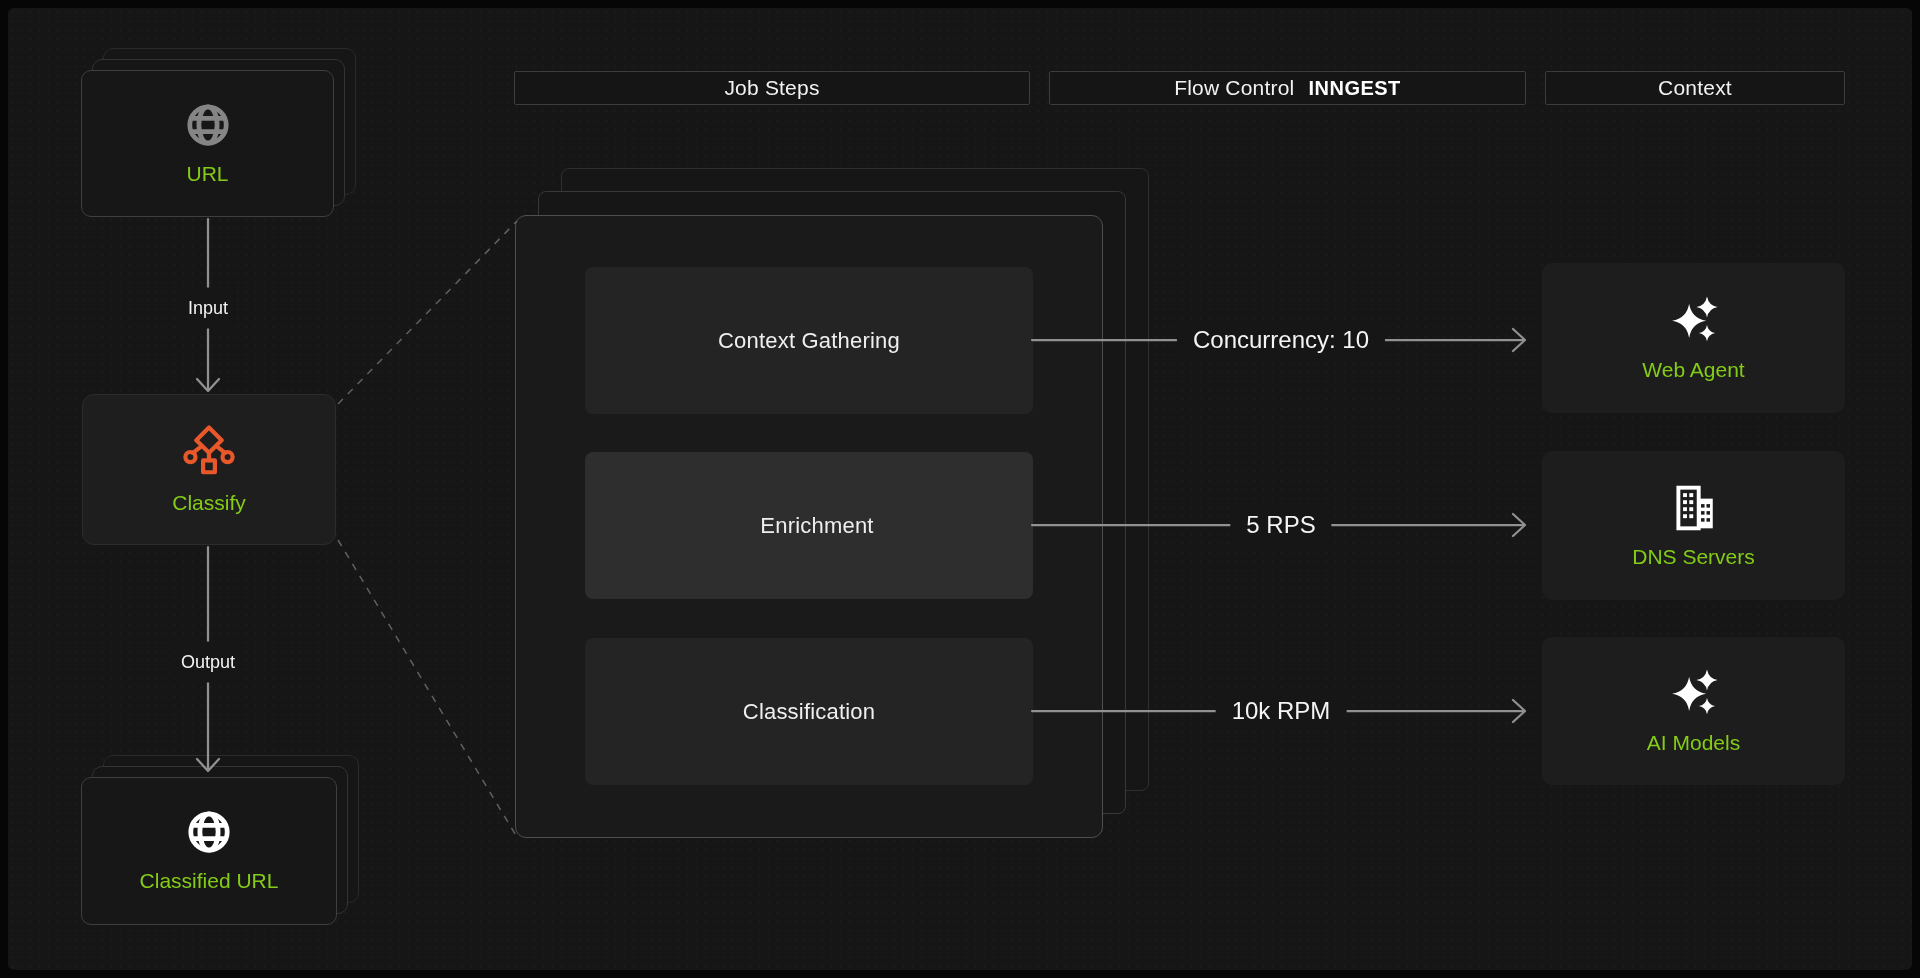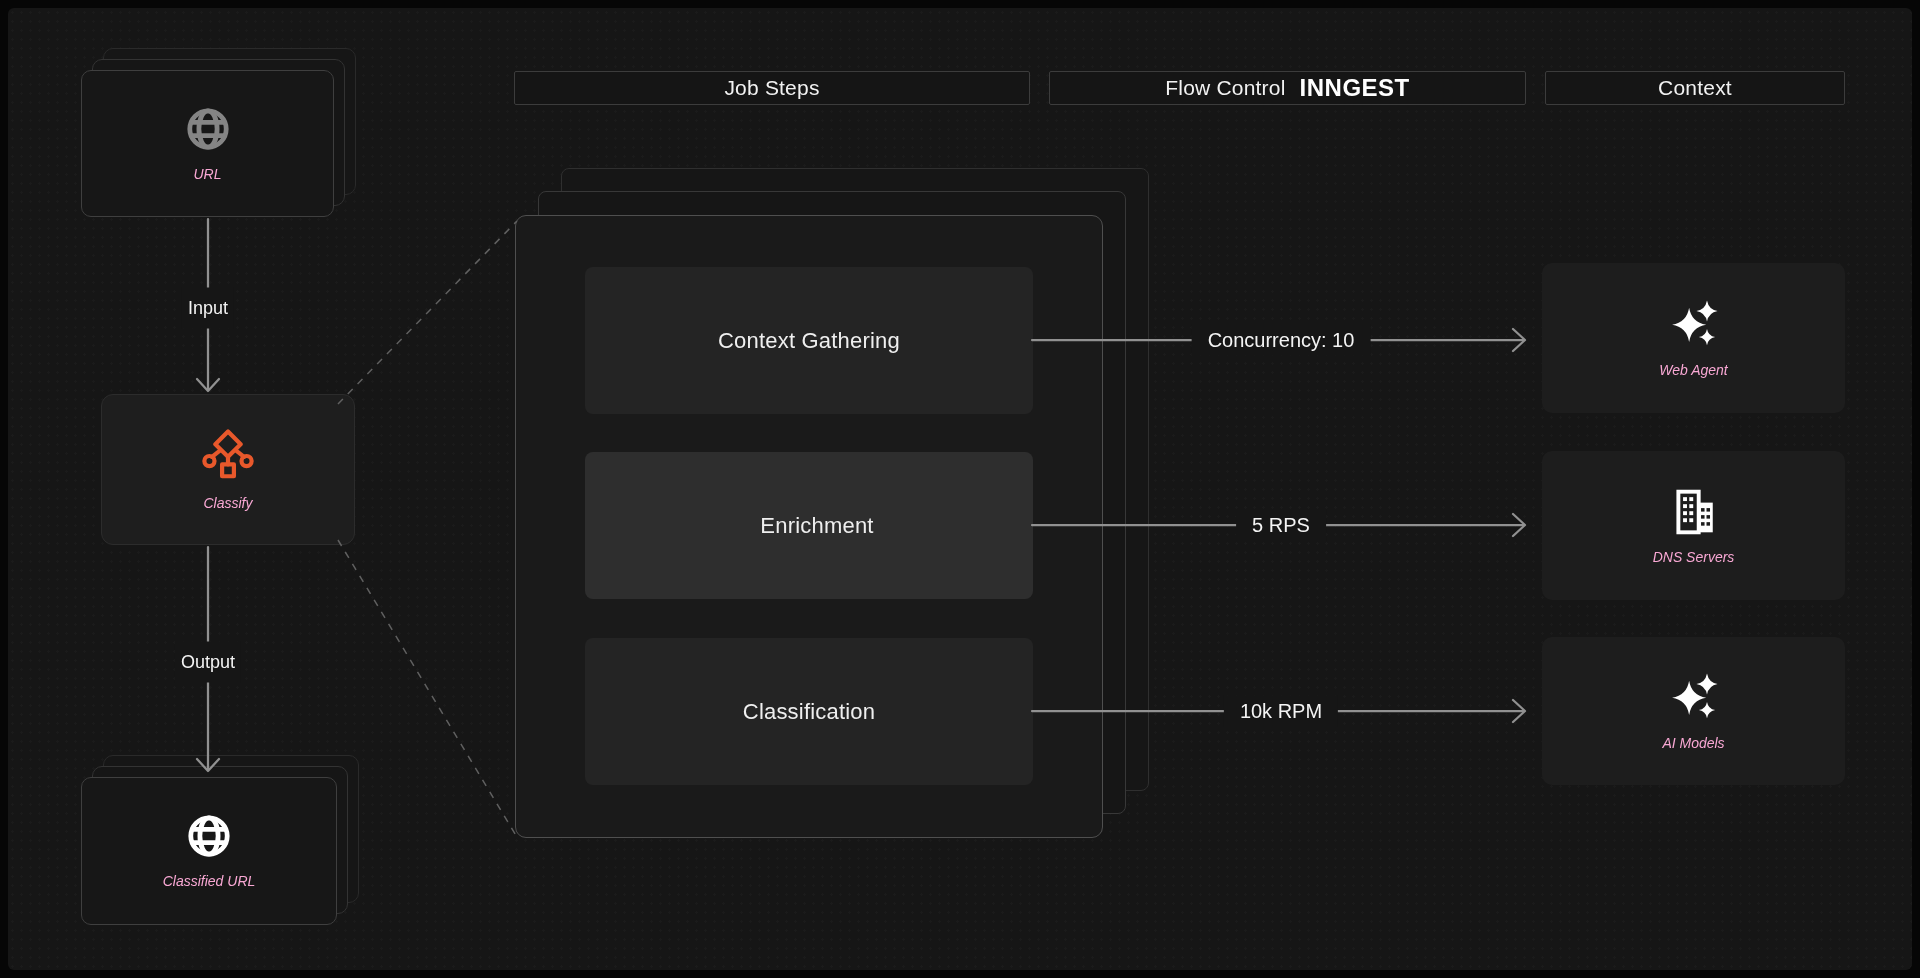--- a/index.html
+++ b/index.html
@@ -9,54 +9,54 @@
             background:#161616; border-radius:6px; overflow:hidden;
             background-image:radial-gradient(circle, rgba(255,255,255,0.022) 1px, transparent 1.3px);
             background-size:9px 9px; }
   .textured { background-image:radial-gradient(circle, rgba(255,255,255,0.05) 1px, transparent 1.3px);
               background-size:8px 8px; }
 
   
   .hdr { position:absolute; top:63px; height:34px; display:flex; align-items:center;
          justify-content:center; gap:14px; background:#151515; border:1px solid #3c3c3c;
          border-radius:2px; color:#f2f2f2; font-size:21px; letter-spacing:.2px; }
-  .inngest { font-weight:800; font-size:24px; letter-spacing:.5px; color:#ffffff; }
+  .inngest { font-weight:800; font-size:20px; letter-spacing:.5px; color:#ffffff; }
 
   
   .stack { position:absolute; }
   .stack-layer { position:absolute; inset:0; background:#161616; border-radius:10px; }
   .stack-layer.l3 { transform:translate(22px,-22px); border:1px solid #2a2a2a; }
   .stack-layer.l2 { transform:translate(11px,-11px); border:1px solid #333333; }
   .card-front { position:absolute; inset:0; background:#171717; border:1px solid #3f3f3f;
                 border-radius:10px; display:flex; flex-direction:column; align-items:center;
                 justify-content:center; gap:14px; }
-  .card-label { color:#f9a8d4; font-size:14px;font-style:italic; }
+  .card-label { color:#84cc16; font-size:21px; }
 
   
   .node { position:absolute; background:#1e1e1e; border:1px solid #2c2c2c; border-radius:12px;
-          display:flex; flex-direction:column; align-items:center; justify-content:center; gap:12px;margin-left:19px; }
+          display:flex; flex-direction:column; align-items:center; justify-content:center; gap:12px; }
 
   
   .panel-layer { position:absolute; inset:0; border-radius:8px; background:#161616; }
   .panel-layer.p3 { transform:translate(46px,-47px); border:1px solid #2f2f2f; }
   .panel-layer.p2 { transform:translate(23px,-24px); border:1px solid #383838; }
   .panel-front { position:absolute; inset:0; background:#1a1a1a; border:1px solid #4f4f4f;
                  border-radius:11px; }
   .step { position:absolute; left:69px; width:448px; height:147px; background:#242424;
           border-radius:8px; display:flex; align-items:center; justify-content:center; }
   .step.hl { background:#2e2e2e; }
   .step-label { color:#efefef; font-size:22px; letter-spacing:.2px; }
 
   
   .service { position:absolute; left:1534px; width:303px; background:#1d1d1d; border-radius:10px;
              display:flex; flex-direction:column; align-items:center; justify-content:center; gap:12px; }
 
   
   .conn-label { position:absolute; transform:translate(-50%,-50%); background:#161616;
-                color:#f4f4f4; font-size:20px; white-space:nowrap; z-index:6; }
+                color:#f4f4f4; font-size:24px; white-space:nowrap; z-index:6; }
   .flow-lbl { padding:4px 16px; }
   .vert-lbl { padding:10px 6px; font-size:18px; }
 
   .icon { display:flex; align-items:center; justify-content:center; }
   svg.overlay { position:absolute; inset:0; z-index:5; pointer-events:none; }
   .z2 { z-index:2; }
 </style>
 </head>
 <body>
 

